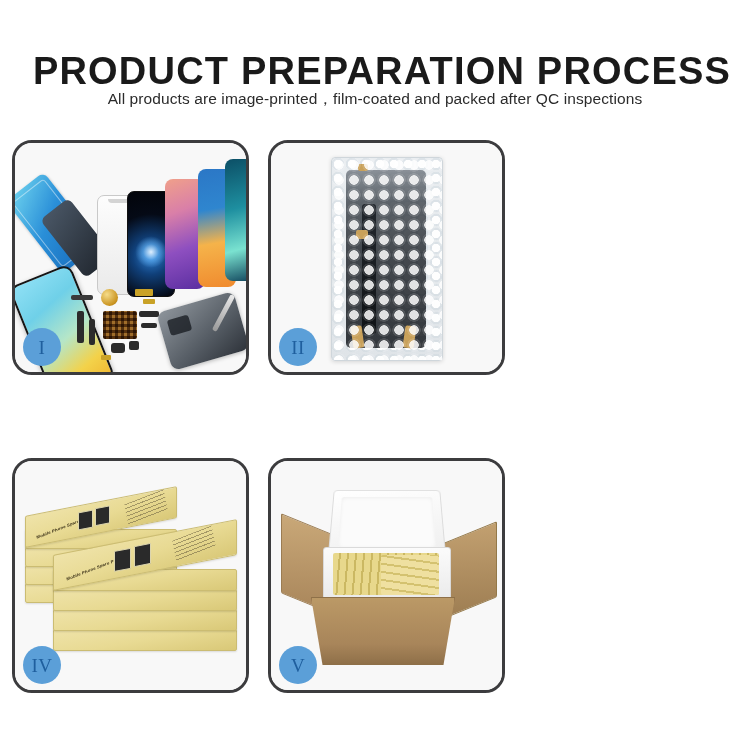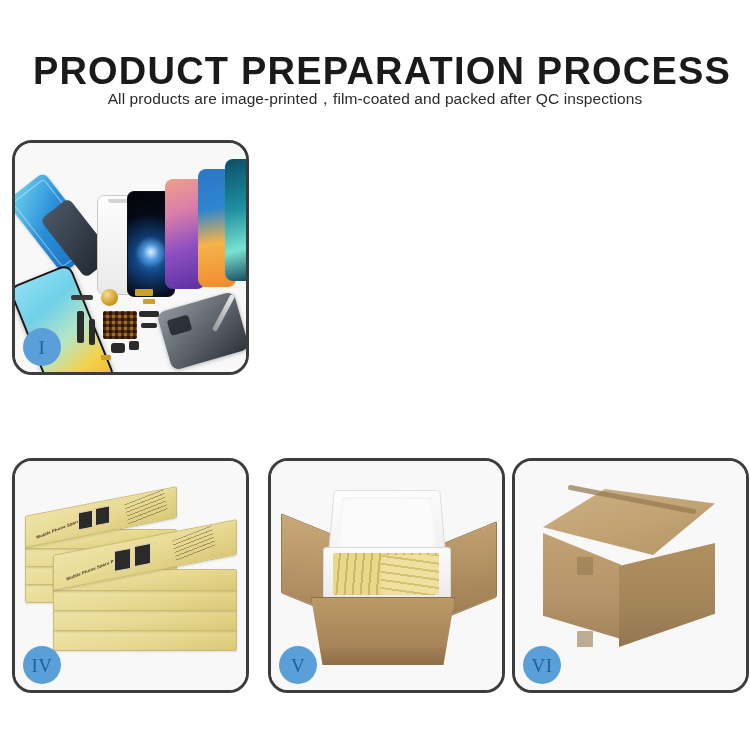--- a/index.html
+++ b/index.html
@@ -275,20 +275,34 @@
         <div class="flex" style="left:96px;top:200px;width:14px;height:10px;border-radius:3px;"></div>
         <div class="flex" style="left:114px;top:198px;width:10px;height:9px;"></div>
         <div class="gold" style="left:120px;top:146px;width:18px;height:7px;"></div>
         <div class="gold" style="left:128px;top:156px;width:12px;height:5px;"></div>
         <div class="gold" style="left:86px;top:212px;width:10px;height:5px;"></div>
         <div class="tool"></div>
       </div>
       <div class="badge">I</div>
     </div>
 
+    <div class="panel p2">
+      <div class="scene">
+        <div class="bubble-bag">
+          <div class="bag-inner"></div>
+          <div class="bag-strip"></div>
+          <div class="bag-tab" style="left:26px;top:6px;width:10px;height:7px;"></div>
+          <div class="bag-tab" style="left:24px;top:72px;width:12px;height:9px;"></div>
+          <div class="bag-tab" style="left:20px;top:168px;width:11px;height:22px;transform:rotate(-8deg);"></div>
+          <div class="bag-tab" style="left:72px;top:168px;width:11px;height:22px;transform:rotate(8deg);"></div>
+          <div class="bubble-overlay"></div>
+        </div>
+      </div>
+      <div class="badge">II</div>
+    </div>
 
 
     <div class="panel p4">
       <div class="scene">
         <div class="stack">
           <div class="sbox" style="left:2px;top:104px;width:150px;height:18px;"></div>
           <div class="sbox" style="left:2px;top:86px;width:150px;height:18px;"></div>
           <div class="sbox" style="left:2px;top:68px;width:150px;height:18px;"></div>
           <div class="sbox" style="left:2px;top:50px;width:150px;height:18px;"></div>
 
@@ -321,26 +335,15 @@
         <div class="v-flapR"></div>
         <div class="v-foamlid"></div>
         <div class="v-foambox"></div>
         <div class="v-contents"></div>
         <div class="v-contents2"></div>
         <div class="v-body"></div>
       </div>
       <div class="badge">V</div>
     </div>
 
-    <div class="panel p6">
-      <div class="scene">
-        <div class="c-top"></div>
-        <div class="c-seam"></div>
-        <div class="c-left"></div>
-        <div class="c-right"></div>
-        <div class="c-tape" style="left:62px;top:96px;width:16px;height:18px;"></div>
-        <div class="c-tape" style="left:62px;top:170px;width:16px;height:16px;"></div>
-      </div>
-      <div class="badge">VI</div>
-    </div>
 
   </div>
 </div>
 
 </body></html>

